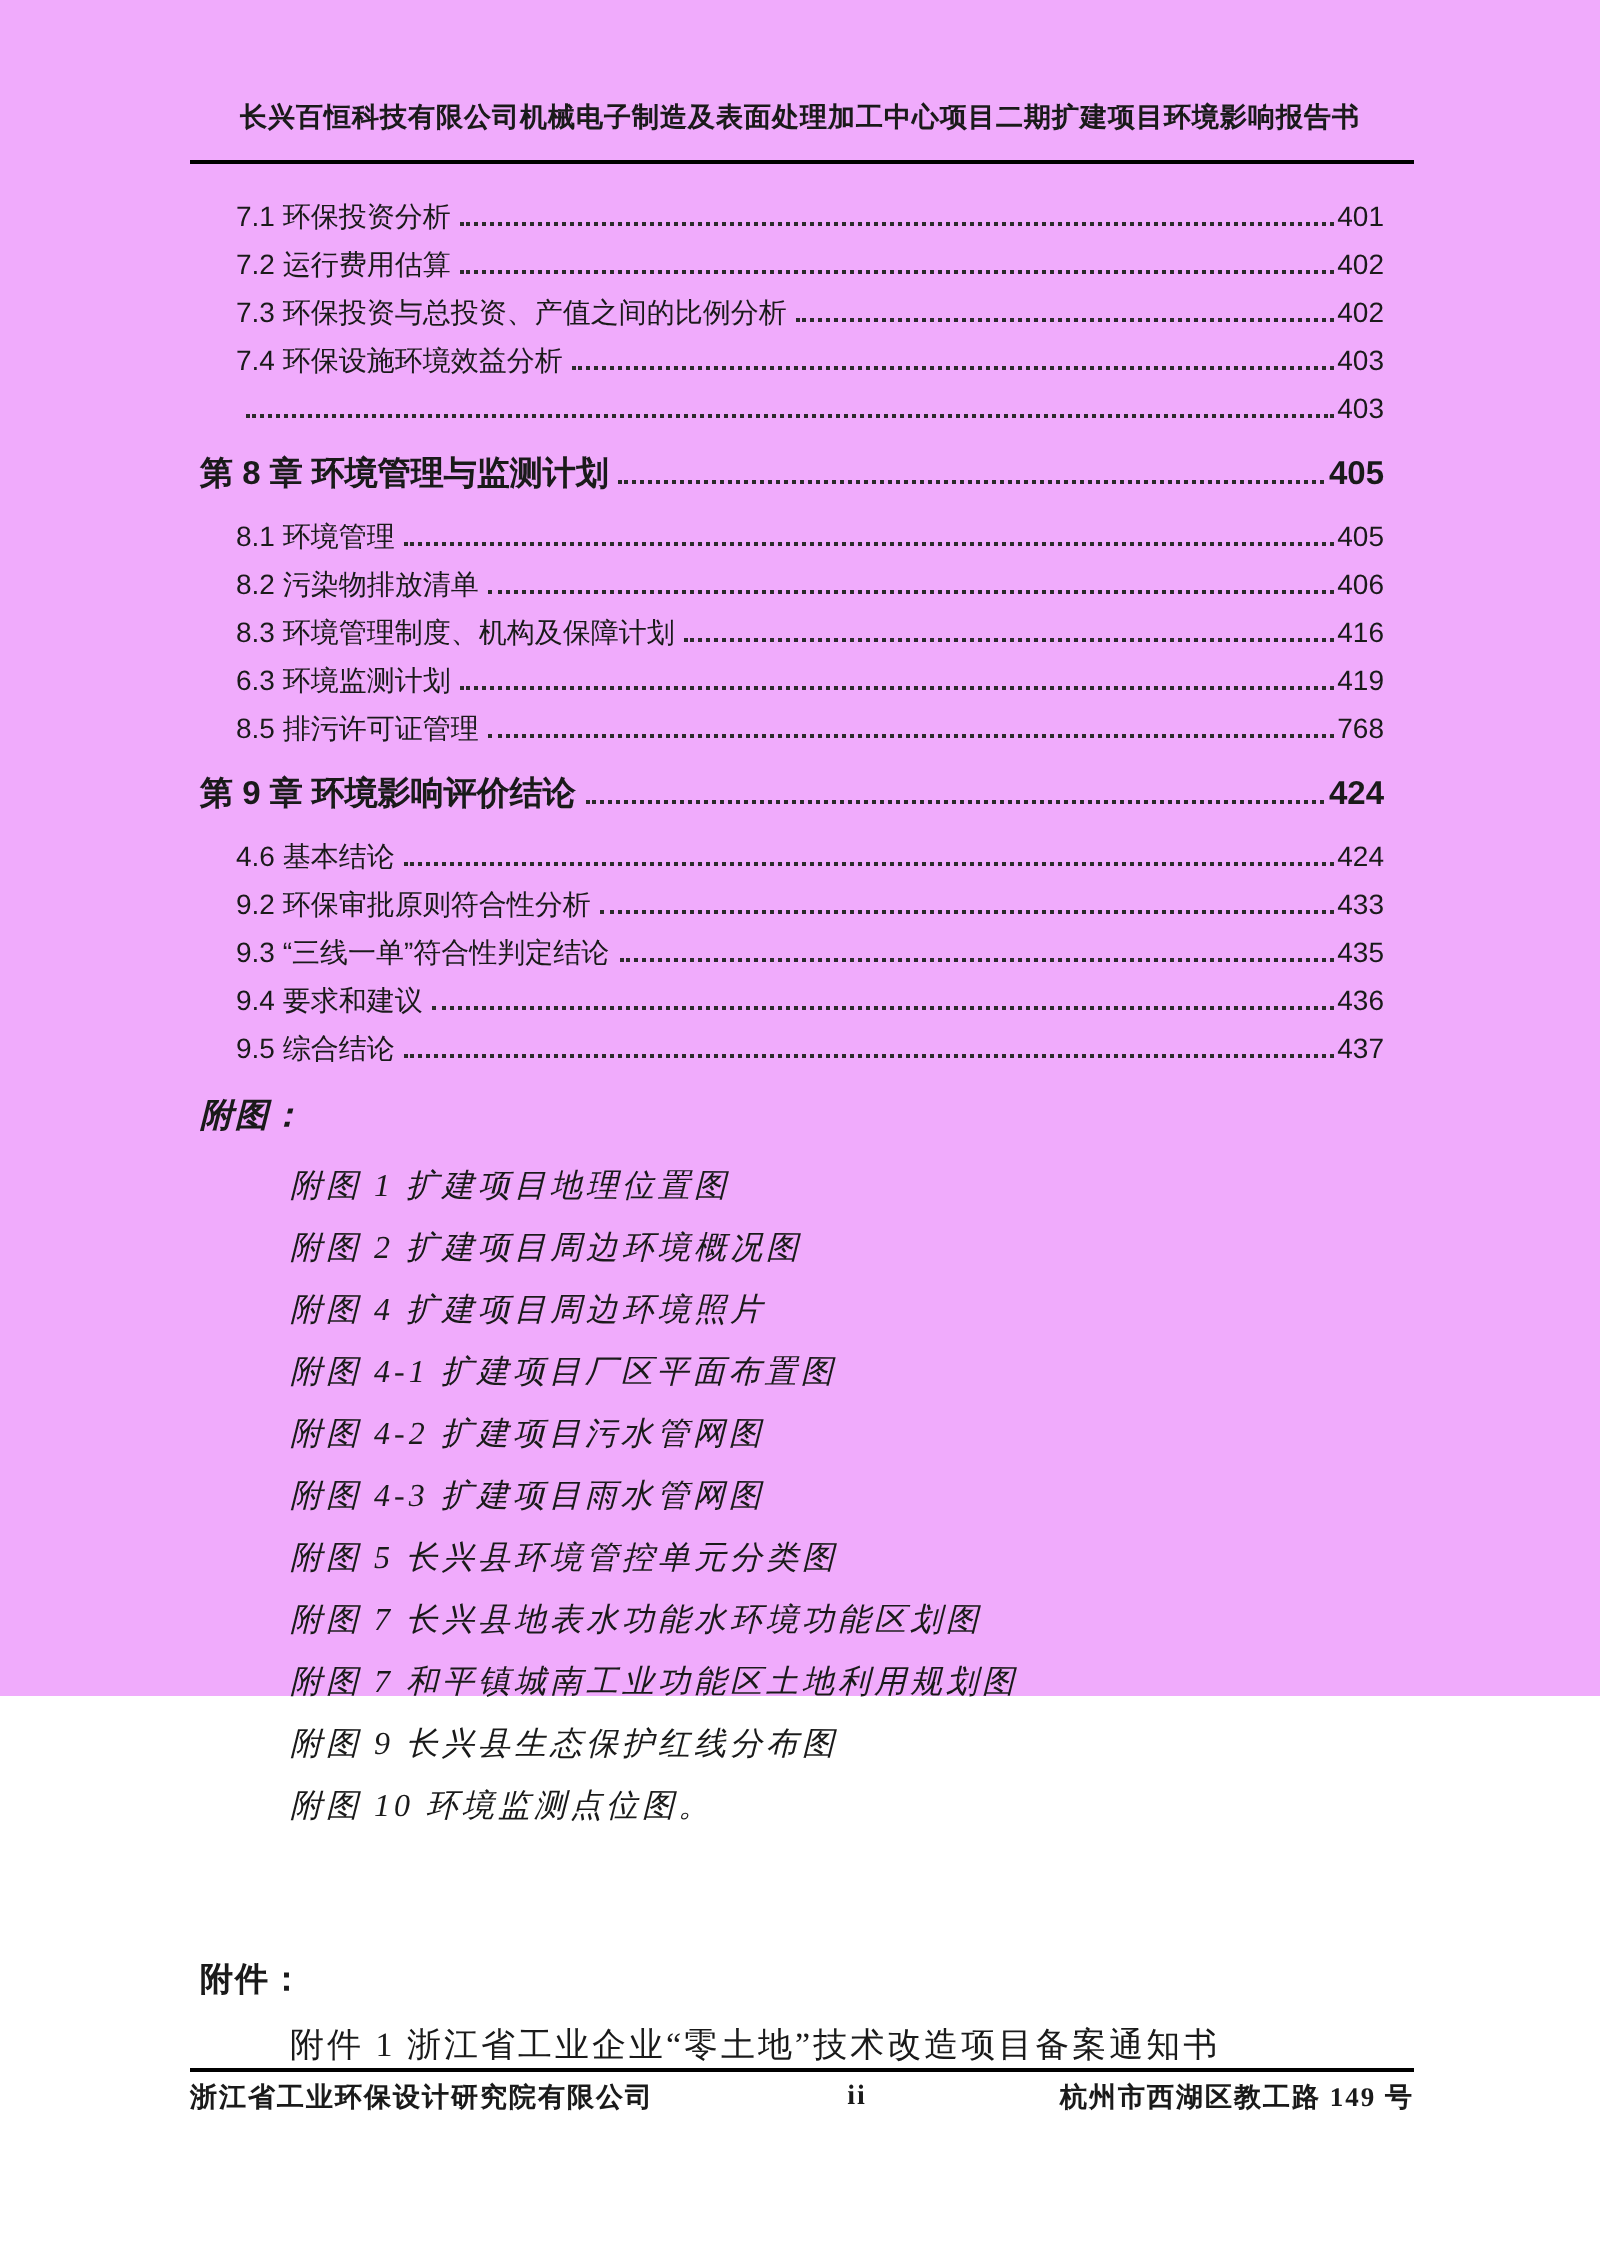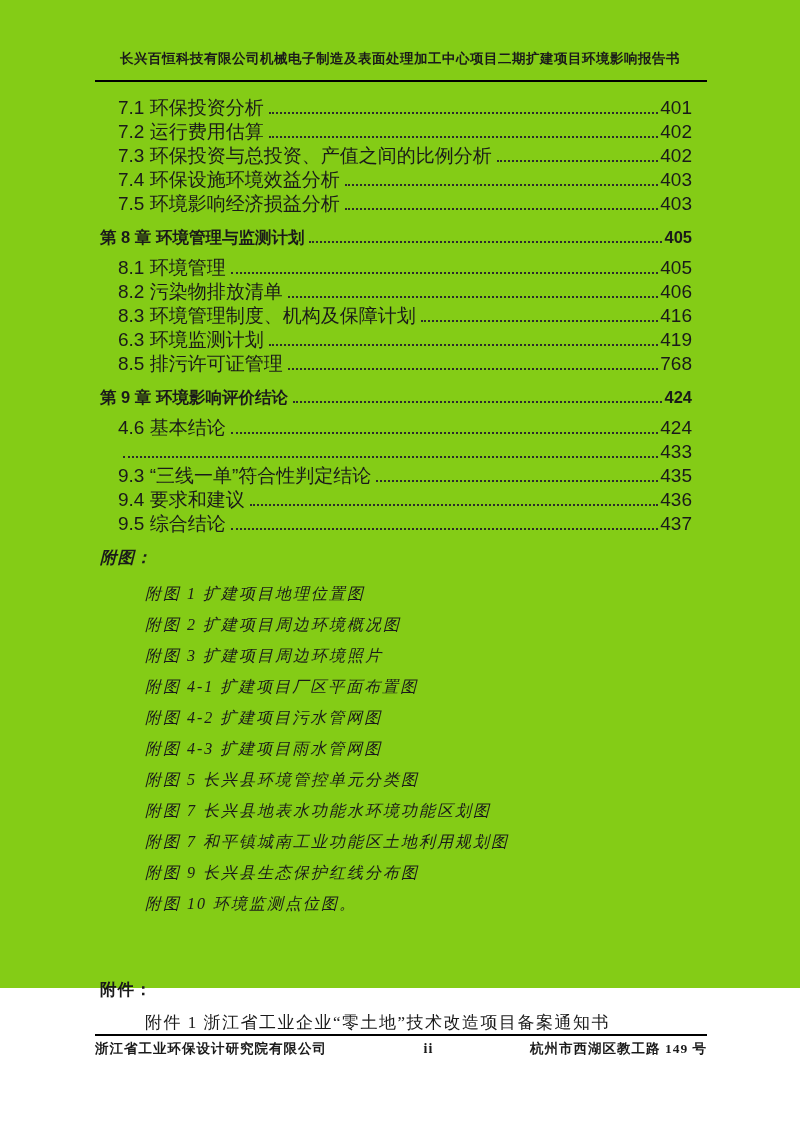--- a/index.html
+++ b/index.html
@@ -6,22 +6,22 @@
     margin: 0;
     padding: 0;
     background: #ffffff;
     width: 800px;
     height: 1132px;
     overflow: hidden;
   }
   .page {
     position: relative;
     width: 800px;
-    height: 988px;
-    background: #84cc16;
+    height: 848px;
+    background: #f0abfc;
     color: #1a1a1a;
     font-family: "Liberation Serif", serif;
   }
   
   .header-title {
     position: absolute;
     top: 50px;
     left: 0;
     right: 0;
     text-align: center;
@@ -42,21 +42,21 @@
     position: absolute;
     top: 96px;
     left: 100px;
     width: 592px;
     font-family: "Liberation Sans", sans-serif;
   }
   .toc-row {
     display: flex;
     align-items: baseline;
     line-height: 24px;
-    font-size: 19px;
+    font-size: 14px;
   }
   .toc-row.level-2 { padding-left: 18px; }
   .toc-row.level-1 {
     font-weight: bold;
     font-size: 16.5px;
     line-height: 26px;
     margin: 8px 0 6px 0;
   }
   .toc-label { white-space: nowrap; }
   .leader {
@@ -149,21 +149,20 @@
         <span class="toc-label">7.3 环保投资与总投资、产值之间的比例分析</span>
         <span class="leader"></span>
         <span class="toc-page">402</span>
       </div>
       <div class="toc-row level-2">
         <span class="toc-label">7.4 环保设施环境效益分析</span>
         <span class="leader"></span>
         <span class="toc-page">403</span>
       </div>
       <div class="toc-row level-2">
-        <span class="toc-label">7.5 环境影响经济损益分析</span>
         <span class="leader"></span>
         <span class="toc-page">403</span>
       </div>
       <div class="toc-row level-1">
         <span class="toc-label">第 8 章  环境管理与监测计划</span>
         <span class="leader"></span>
         <span class="toc-page">405</span>
       </div>
       <div class="toc-row level-2">
         <span class="toc-label">8.1 环境管理</span>
@@ -194,20 +193,21 @@
         <span class="toc-label">第 9 章  环境影响评价结论</span>
         <span class="leader"></span>
         <span class="toc-page">424</span>
       </div>
       <div class="toc-row level-2">
         <span class="toc-label">4.6 基本结论</span>
         <span class="leader"></span>
         <span class="toc-page">424</span>
       </div>
       <div class="toc-row level-2">
+        <span class="toc-label">9.2 环保审批原则符合性分析</span>
         <span class="leader"></span>
         <span class="toc-page">433</span>
       </div>
       <div class="toc-row level-2">
         <span class="toc-label">9.3 “三线一单”符合性判定结论</span>
         <span class="leader"></span>
         <span class="toc-page">435</span>
       </div>
       <div class="toc-row level-2">
         <span class="toc-label">9.4 要求和建议</span>
@@ -219,21 +219,21 @@
         <span class="leader"></span>
         <span class="toc-page">437</span>
       </div>
   </div>
 
   <div class="figures">
     <div class="section-heading">附图：</div>
     <div class="figure-list">
       <div class="figure-item">附图 1  扩建项目地理位置图</div>
         <div class="figure-item">附图 2  扩建项目周边环境概况图</div>
-        <div class="figure-item">附图 3  扩建项目周边环境照片</div>
+        <div class="figure-item">附图 4  扩建项目周边环境照片</div>
         <div class="figure-item">附图 4-1 扩建项目厂区平面布置图</div>
         <div class="figure-item">附图 4-2 扩建项目污水管网图</div>
         <div class="figure-item">附图 4-3  扩建项目雨水管网图</div>
         <div class="figure-item">附图 5  长兴县环境管控单元分类图</div>
         <div class="figure-item">附图 7  长兴县地表水功能水环境功能区划图</div>
         <div class="figure-item">附图 7  和平镇城南工业功能区土地利用规划图</div>
         <div class="figure-item">附图 9  长兴县生态保护红线分布图</div>
         <div class="figure-item">附图 10 环境监测点位图。</div>
     </div>
   </div>

